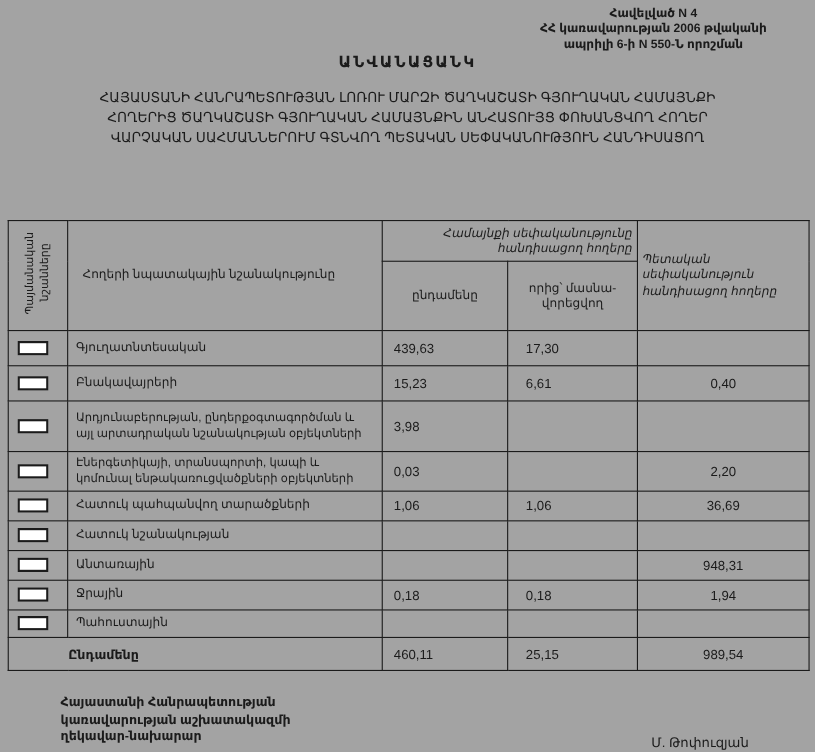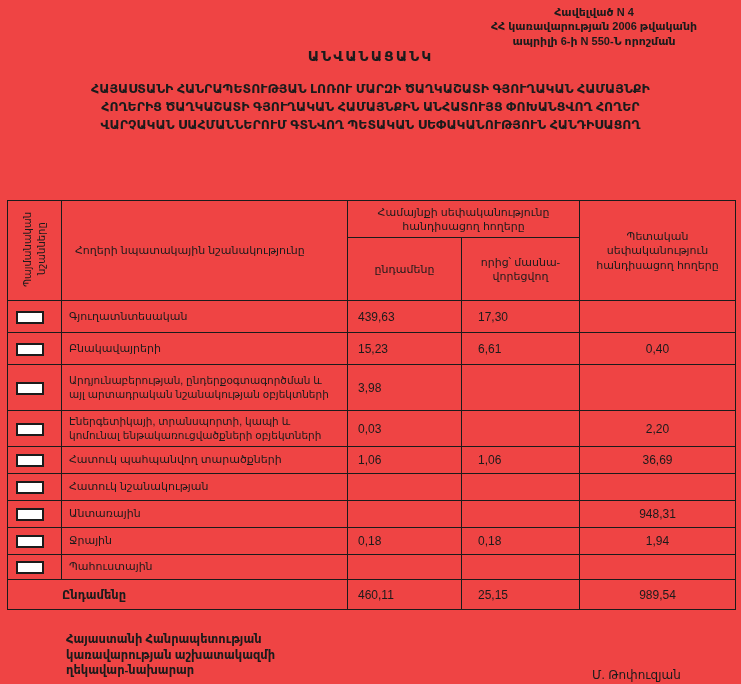--- a/index.html
+++ b/index.html
@@ -1,46 +1,46 @@
 <!DOCTYPE html>
 <html><head>
 <meta charset="utf-8">
 <style>
   * { box-sizing: border-box; margin: 0; padding: 0; }
   html, body { background: #ffffff; }
   body { font-family: "Liberation Sans", "DejaVu Sans", sans-serif; color: #1b1b1b; }
 
-  .page { position: relative; width: 741px; height: 684px; background: #ef4444; overflow: hidden; }
+  .page { position: relative; width: 741px; height: 684px; background: #a3a3a3; overflow: hidden; }
 
   .appendix { position: absolute; top: 5px; left: 448px; width: 292px;
               text-align: center; font-size: 11px; font-weight: bold; line-height: 1.3; }
 
   .doc-title { position: absolute; top: 48px; left: 0; width: 100%;
                text-align: center; font-size: 14px; font-weight: bold; letter-spacing: 2px; }
 
   .subtitle { position: absolute; top: 80px; left: 0; width: 100%;
-              text-align: center; font-size: 12.5px; font-weight: bold; line-height: 1.45; }
+              text-align: center; font-size: 12.5px; font-weight: normal; line-height: 1.45; }
 
   table.land-table { position: absolute; top: 200px; left: 7px; width: 728px;
                      border-collapse: collapse; table-layout: fixed; }
   .land-table th, .land-table td { border: 1px solid #1b1b1b; overflow: hidden; }
   .land-table th { font-weight: normal; font-size: 11px; vertical-align: middle;
                    padding: 3px 4px; line-height: 1.3; }
   .land-table thead tr.h-group { height: 37px; }
   .land-table thead tr.h-sub   { height: 63px; }
 
   th.th-symbols { vertical-align: middle; text-align: center; }
   .vtext { writing-mode: vertical-rl; transform: rotate(180deg);
            display: inline-block; height: 86px; font-size: 10px; line-height: 1.35; }
 
   th.th-purpose { text-align: left; padding-left: 13px; }
-  th.th-group   { text-align: center; }
+  th.th-group   { text-align: right; font-style: italic; }
   th.th-total   { text-align: center; }
   th.th-priv    { text-align: center; white-space: pre-line; }
-  th.th-state   { text-align: center; }
+  th.th-state   { text-align: left; font-style: italic; }
 
   td { vertical-align: middle; }
   td.c-sym   { padding-left: 8px; }
   .checkbox  { display: inline-block; width: 28px; height: 13px;
                border: 2px solid #1b1b1b; background: #ffffff; vertical-align: middle; }
   td.c-label { font-size: 11px; padding: 2px 7px; line-height: 1.25; }
   tr.small-label td.c-label { font-size: 10.5px; }
   td.c-num   { font-size: 12px; }
   td.c-total { text-align: left;  padding-left: 10px; margin-top: 12px; }
   td.c-priv  { text-align: left;  padding-left: 16px; }
@@ -48,21 +48,21 @@
 
   tr.rh32 { height: 32px; }
   tr.rh46 { height: 46px; }
   tr.rh36 { height: 36px; }
   tr.rh27 { height: 27px; }
   tr.rh25 { height: 25px; }
   tr.total-row { height: 30px; }
   tr.total-row td.c-totlabel { font-weight: bold; font-size: 11.5px;
                                text-align: left; padding-left: 54px; }
 
-  .footer-left { position: absolute; top: 632px; left: 66px; font-size: 11.5px;
+  .footer-left { position: absolute; top: 632px; left: 55px; font-size: 11.5px;
                  font-weight: bold; line-height: 1.35; }
   .signature   { position: absolute; top: 668px; left: 592px; font-size: 12px; }
 </style>
 </head>
 <body>
 
 <div class="page">
 
   <div class="appendix">
     <div>Հավելված N 4</div>

